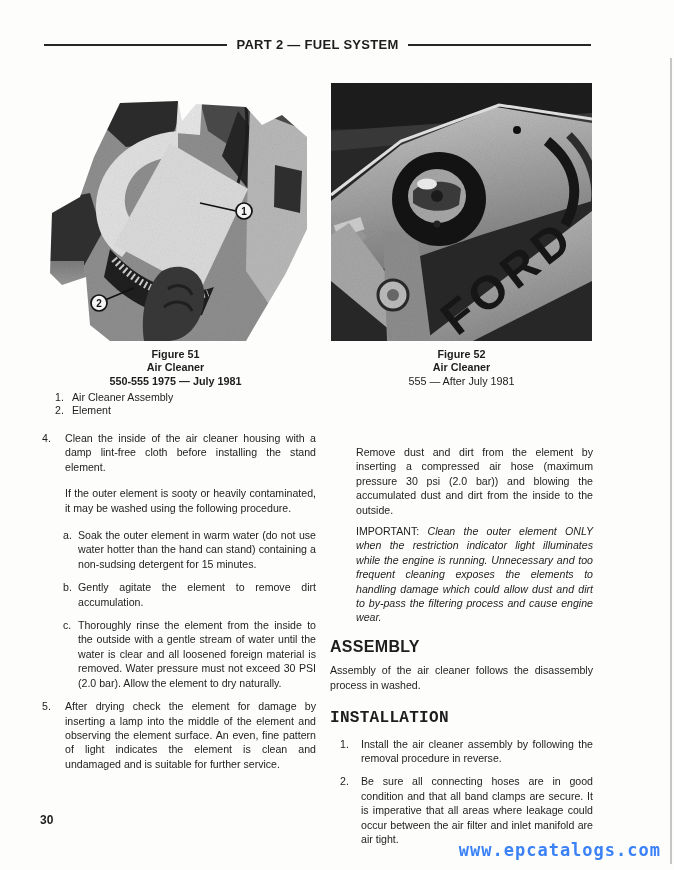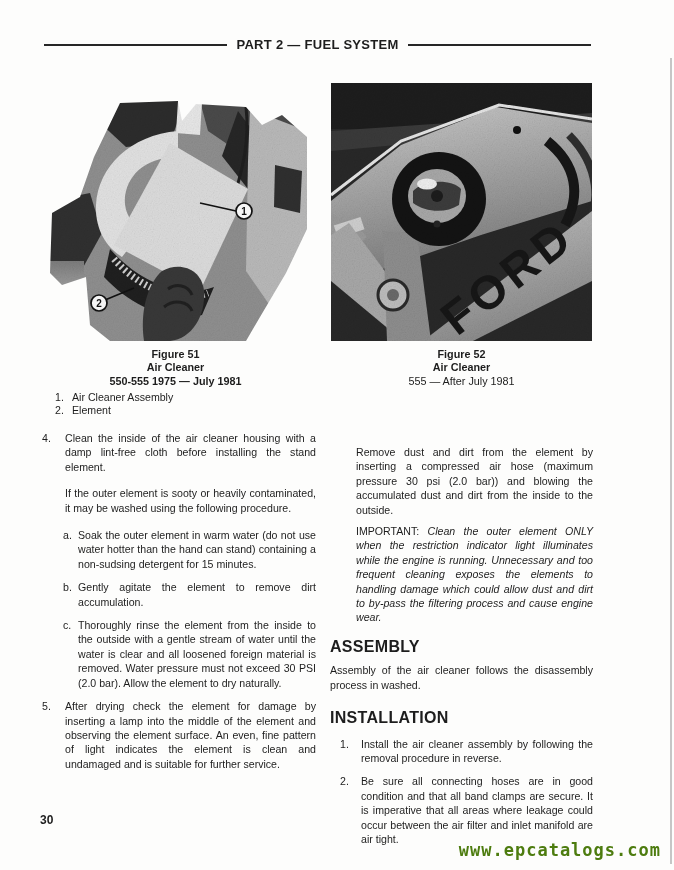--- a/index.html
+++ b/index.html
@@ -38,29 +38,29 @@
   .sub .ltr{flex:0 0 15px;width:15px;}
   .mt12{margin-top:12px;}
   .mt13{margin-top:13px;}
   .mt9{margin-top:9px;}
   .indent{margin-left:26px;}
   .imp{margin-top:7px;}
   .imp .lbl{font-weight:normal;font-style:normal;}
   .imp .it{font-style:italic;}
   .h2{font-weight:bold;font-size:16px;letter-spacing:.3px;}
   .h2.assembly{margin-top:15px;}
-  .h2.install{margin-top:19px;}
+  .h2.install{margin-top:19px;font-family:Liberation Mono, monospace;}
   .mtpara{margin-top:9px;}
   .rli{display:flex;margin-left:10px;margin-top:11px;}
   .rli .num{flex:0 0 21px;width:21px;}
   .rli2{margin-top:9px;}
   
   .pageno{top:813px;left:40px;font-weight:bold;font-size:12px;}
   .site{top:840px;right:13px;font-family:"DejaVu Sans Mono", monospace;font-weight:bold;
-        font-size:17px;letter-spacing:1px;color:#4d7c0f;text-decoration:none;}
+        font-size:17px;letter-spacing:1px;color:#3b82f6;text-decoration:none;}
   .edge-line{top:58px;left:670px;width:2px;height:806px;background:#c6c6c6;}
 </style>
 </head>
 <body>
 
 <div class="abs hdr">
   <span class="rule"></span>
   <span class="hdr-text">PART 2 — FUEL SYSTEM</span>
   <span class="rule"></span>
 </div>

